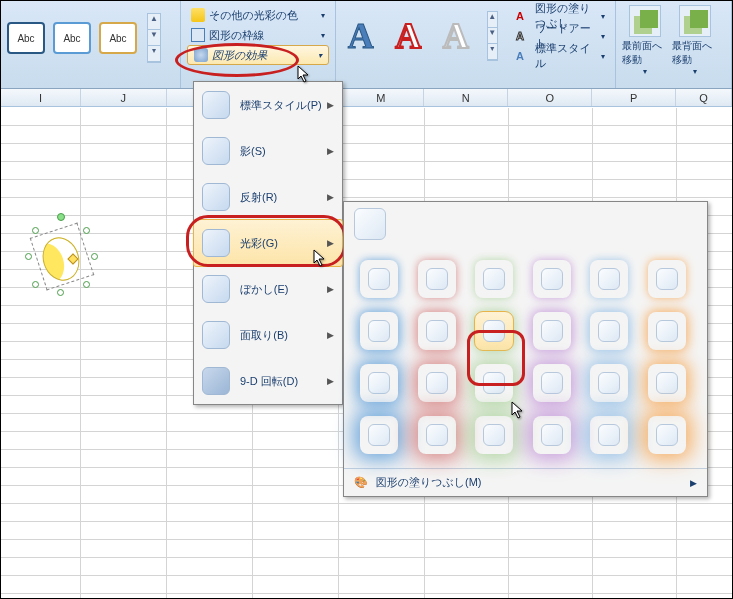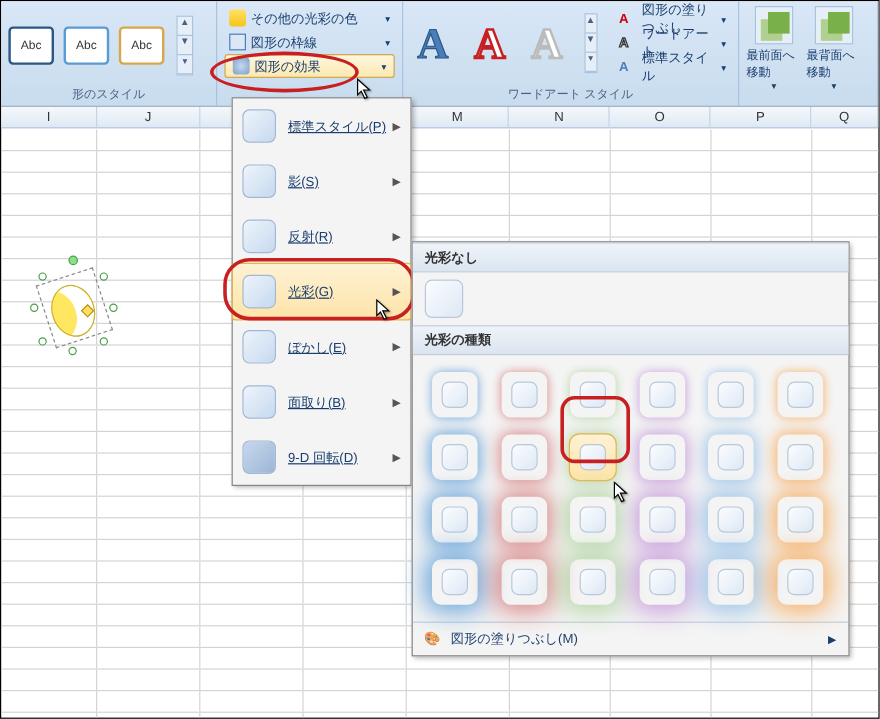--- a/index.html
+++ b/index.html
@@ -18,21 +18,21 @@
 .ss3 { border: 2px solid #d6a84a; }
 .gallery-scroll { width: 14px; height: 50px; background: #e6eef8; border: 1px solid #a8c3de; display: flex; flex-direction: column; margin-left: 2px; }
 .gallery-scroll div { flex: 1; border-bottom: 1px solid #a8c3de; text-align: center; font-size: 8px; color: #4b6184; }
 
 .shape-tools { width: 155px; padding-top: 4px; position: relative; }
 .tool-item { display: flex; align-items: center; gap: 4px; height: 20px; font-size: 11px; color: #1a3e6e; cursor: pointer; padding: 0 4px; }
 .tool-item .drop { margin-left: auto; font-size: 8px; }
 .tool-icon { width: 14px; height: 14px; display: inline-block; }
 .fill-icon { background: linear-gradient(#ffe066, #f5c518); border-radius: 2px; }
 .line-icon { border: 1px solid #4a7ebb; background: #dbe7f4; }
-.effect-btn { background: linear-gradient(#fef6e0, #fce9b0); border: 1px solid #d6a84a; border-radius: 3px; padding: 0 6px; }
+.effect-btn { background: linear-gradient(#fef6e0, #fce9b0); border: 1px solid #d6a84a; border-radius: 3px; padding: 0 6px; font-style: italic; }
 .effect-circle { position: absolute; border: 3px solid #c82020; border-radius: 50%; pointer-events: none; }
 .circle-effect { left: -6px; top: 42px; width: 124px; height: 34px; }
 
 .wordart { width: 280px; padding-top: 6px; }
 .wa-row { display: flex; gap: 10px; align-items: center; }
 .wa-letter { width: 48px; height: 48px; display: flex; align-items: center; justify-content: center; font-size: 36px; font-weight: bold; font-family: Georgia, serif; }
 .wa1 { color: #4a7ebb; -webkit-text-stroke: 1px #2a5885; }
 .wa2 { color: #fff; -webkit-text-stroke: 2px #c82020; }
 .wa3 { color: #fff; -webkit-text-stroke: 2px #bbb; }
 .wa-tools { display: flex; flex-direction: column; gap: 2px; font-size: 11px; color: #1a3e6e; margin-left: 4px; }
@@ -61,21 +61,21 @@
 .handle { width: 7px; height: 7px; background: #fff; border: 1px solid #4a9e4a; border-radius: 50%; position: absolute; }
 .rothandle { width: 8px; height: 8px; background: #89e089; border: 1px solid #4a9e4a; border-radius: 50%; position: absolute; left: 28px; top: -6px; }
 .adj { width: 8px; height: 8px; background: #ffe060; border: 1px solid #b89020; transform: rotate(45deg); position: absolute; left: 40px; top: 36px; }
 
 
 .dropdown { position: absolute; left: 192px; top: 80px; width: 150px; background: #f4f4f4; border: 1px solid #868686; box-shadow: 2px 2px 4px rgba(0,0,0,0.3); }
 .dd-item { display: flex; align-items: center; height: 46px; padding: 0 8px; cursor: pointer; position: relative; }
 .dd-item .mi-icon { width: 28px; height: 28px; background: linear-gradient(135deg,#eef4fb,#c6d9ef); border: 1px solid #a0b8d4; border-radius: 6px; margin-right: 10px; }
 .dd-item .arrow { margin-left: auto; font-size: 9px; color: #555; }
 .dd-item.hover { background: linear-gradient(#fef2d4, #fde4a8); border: 1px solid #e8b44a; border-radius: 3px; margin: -1px; height: 48px; }
-.dd-text { color: #1a3e6e; font-size: 11px; text-decoration: underline; }
+.dd-text { color: #1a3e6e; font-size: 11px; }
 .circle-glow { position: absolute; border: 3px solid #c82020; border-radius: 22px; left: -8px; top: -5px; width: 160px; height: 52px; pointer-events: none; }
 
 
 .gallery { position: absolute; left: 342px; top: 200px; width: 365px; background: #f4f4f4; border: 1px solid #868686; box-shadow: 2px 2px 4px rgba(0,0,0,0.3); }
 .gal-section { padding: 6px 10px; }
 .gal-head { background: linear-gradient(#eef3f8,#dbe5f0); padding: 4px 10px; font-size: 11px; font-weight: bold; color: #333; border-bottom: 1px solid #c0cede; border-top: 1px solid #c0cede; }
 .gal-grid { display: grid; grid-template-columns: repeat(6, 1fr); gap: 14px; padding: 14px 16px; }
 .gal-item { width: 38px; height: 38px; position: relative; border-radius: 8px; cursor: pointer; }
 .gal-core { position: absolute; left: 50%; top: 50%; width: 22px; height: 22px; background: linear-gradient(135deg,#fbfdff,#dde8f4); border: 1px solid #b7c8dc; border-radius: 6px; transform: translate(-50%,-50%); }
 .gal-none { width: 32px; height: 32px; background: linear-gradient(135deg,#fbfdff,#dde8f4); border: 1px solid #b7c8dc; border-radius: 6px; }
@@ -97,21 +97,20 @@
     <div class="shape-row">
       <div class="shape-sample ss1">Abc</div>
       <div class="shape-sample ss2">Abc</div>
       <div class="shape-sample ss3">Abc</div>
       <div class="gallery-scroll">
           <div>▲</div>
           <div>▼</div>
           <div>▾</div>
         </div>
     </div>
-    <div class="group-label">形のスタイル</div>
   </div>
 
   <div class="ribbon-group shape-tools" style="border-right:1px solid #a8c3de;">
     <div>
       <div class="tool-item">
         <span class="tool-icon fill-icon"></span>
         <span>その他の光彩の色</span>
         <span class="drop">▾</span>
       </div>
       <div class="tool-item">
@@ -138,21 +137,20 @@
           <div>▲</div>
           <div>▼</div>
           <div>▾</div>
         </div>
       <div class="wa-tools">
         <div class="tool-item"><span style="color:#c00;font-weight:bold;">A</span>&nbsp;<span>図形の塗りつぶし</span><span class="drop">▾</span></div>
         <div class="tool-item"><span style="-webkit-text-stroke:1px #333;color:#fff;font-weight:bold;">A</span>&nbsp;<span>ワードアート</span><span class="drop">▾</span></div>
         <div class="tool-item"><span style="color:#4a7ebb;font-weight:bold;">A</span>&nbsp;<span>標準スタイル</span><span class="drop">▾</span></div>
       </div>
     </div>
-    <div class="group-label">ワードアート スタイル</div>
   </div>
 
   <div class="ribbon-group arrange">
     <div class="arrange-row">
       <div class="arrange-btn">
         <div class="arrange-icon"></div>
         <span>最前面へ移動</span>
           <span style="font-size:8px;">▾</span>
       </div>
       <div class="arrange-btn">
@@ -535,25 +533,23 @@
       <span class="arrow">▶</span>
     </div>
   <div class="dd-item">
       <div class="mi-icon" style="background:linear-gradient(135deg,#c8d8ec,#9bb6d6);"></div>
       <span class="dd-text">9-D 回転(D)</span>
       <span class="arrow">▶</span>
     </div>
 </div>
 
 <div class="gallery">
-  <div class="gal-head">光彩なし</div>
   <div class="gal-section">
     <div class="gal-none"></div>
   </div>
-  <div class="gal-head">光彩の種類</div>
   <div class="gal-grid" id="galgrid">
       <div class="gal-item" style="box-shadow: rgb(111, 168, 220) 0px 0px 8px 0px;">
         <div class="gal-core"></div>
       </div>
       <div class="gal-item" style="box-shadow: rgb(217, 140, 140) 0px 0px 8px 0px;">
         <div class="gal-core"></div>
       </div>
       <div class="gal-item" style="box-shadow: rgb(182, 215, 168) 0px 0px 8px 0px;">
         <div class="gal-core"></div>
       </div>

